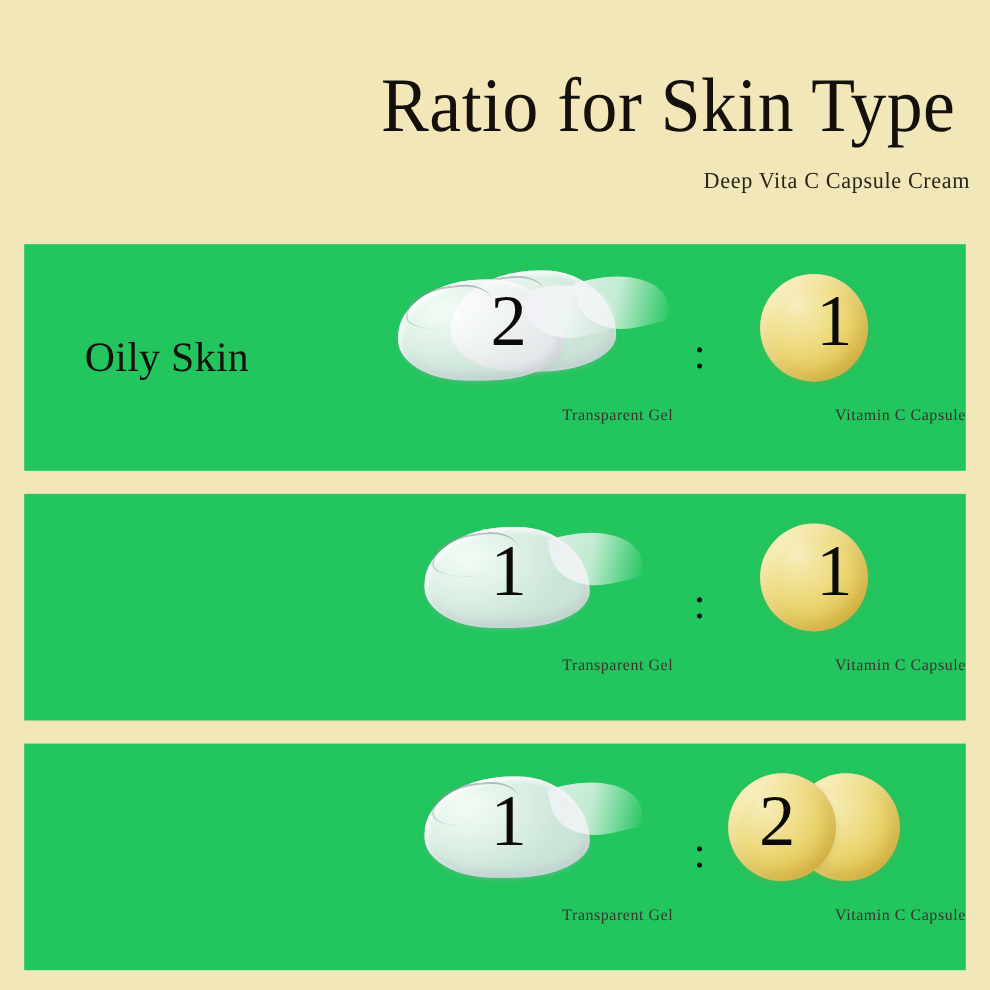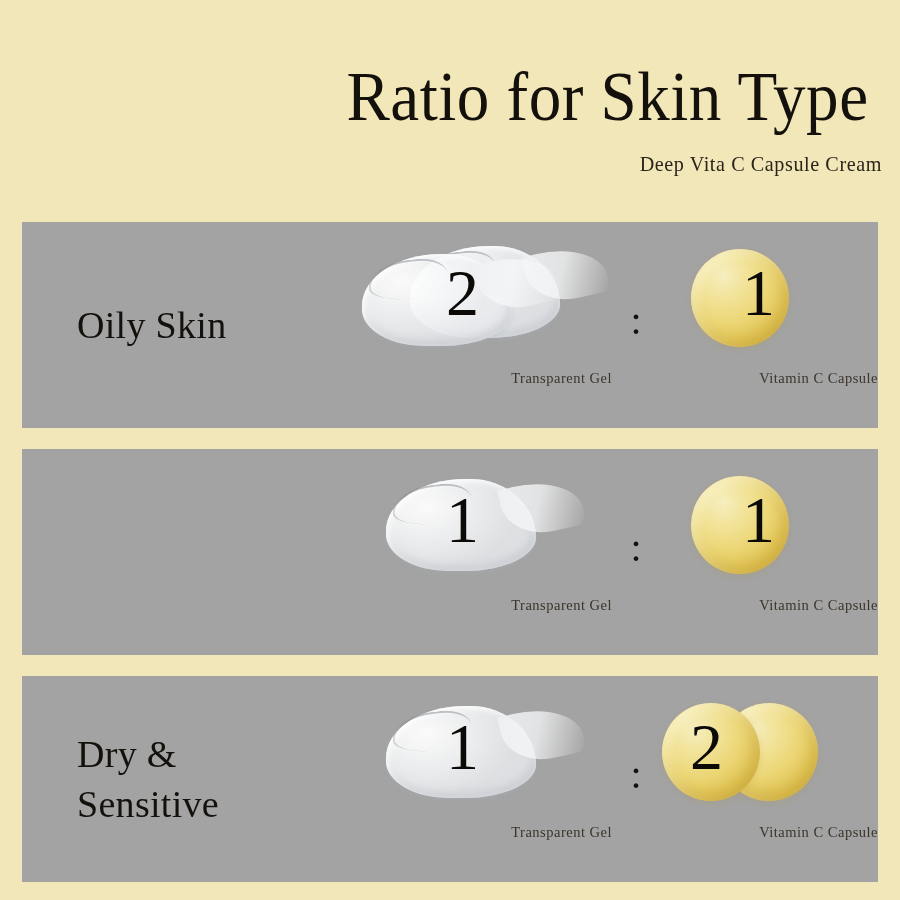--- a/index.html
+++ b/index.html
@@ -46,21 +46,21 @@
   .rows {
     position:absolute;
     left:22px;
     top:222px;
     width:856px;
   }
 
   .row-card {
     position:relative;
     width:856px;
-    background:#a3a3a3;
+    background:#22c55e;
     overflow:hidden;
   }
   .row-card.r1 { height:206px; margin-bottom:21px; }
   .row-card.r2 { height:206px; margin-bottom:21px; }
   .row-card.r3 { height:206px; }
 
   
   .skin-label {
     position:absolute;
     left:55px;
@@ -245,22 +245,20 @@
     <div class="capsule-group single">
       <div class="visual-stage">
         <div class="capsule c-single"></div>
         <div class="numeral">1</div>
       </div>
       <div class="caption">Vitamin C Capsule</div>
     </div>
   </div>
 
   <div class="row-card r3">
-    <div class="skin-label">Dry &amp;
-Sensitive</div>
 
     <div class="gel-group">
       <div class="visual-stage">
         <div class="smear s-single"></div>
         <div class="numeral">1</div>
       </div>
       <div class="caption">Transparent Gel</div>
     </div>
 
     <div class="ratio-colon">:</div>

